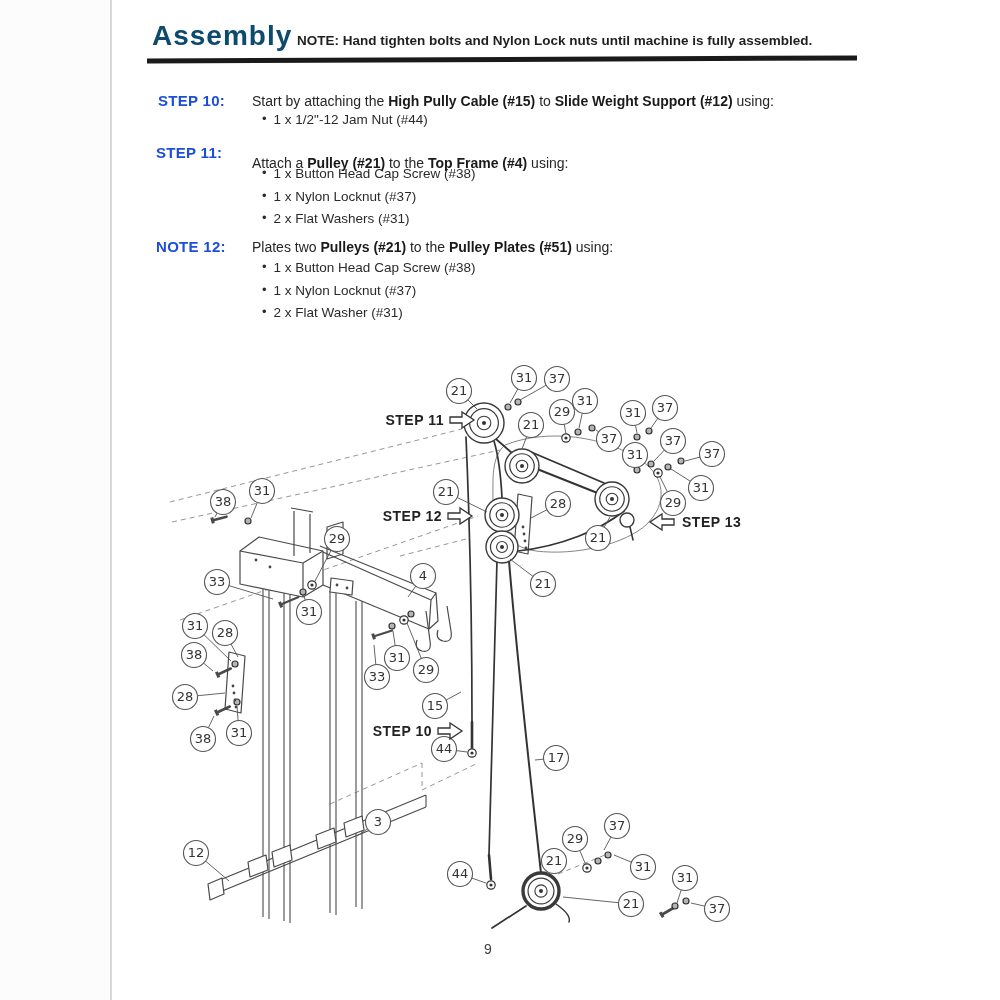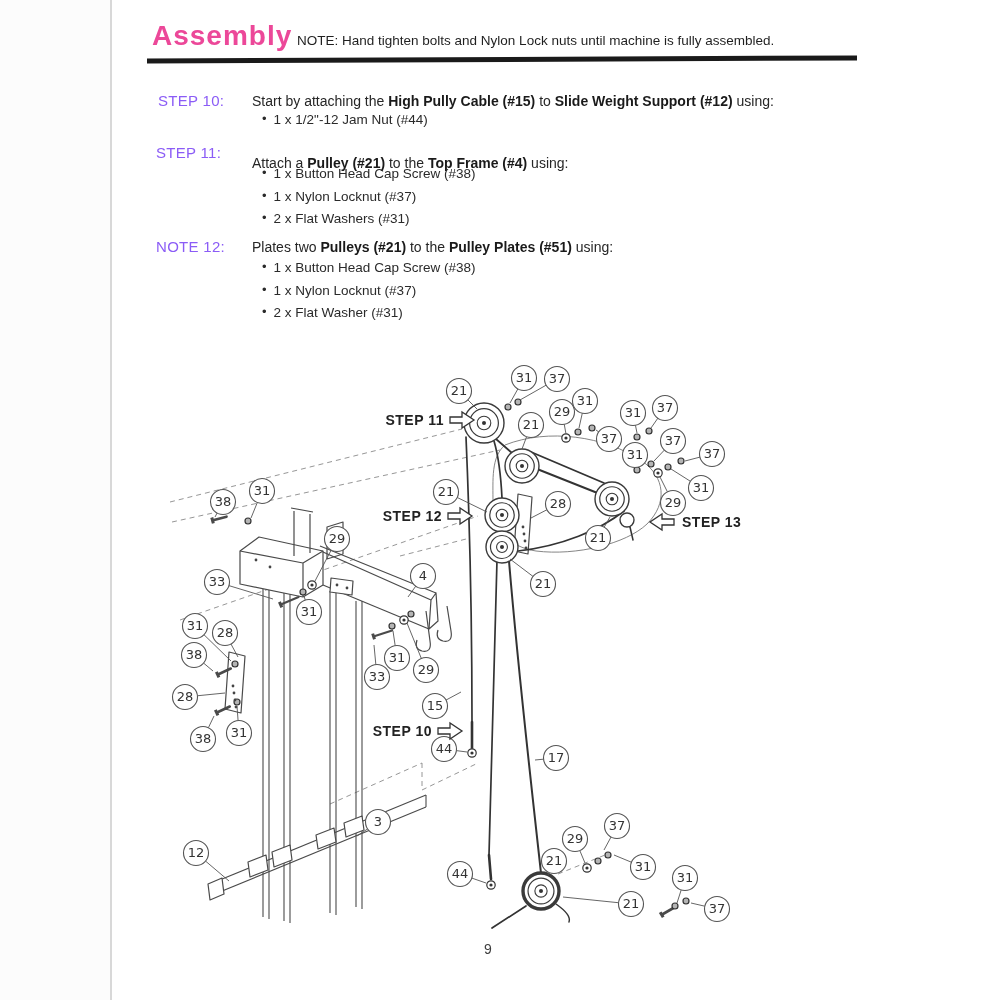--- a/index.html
+++ b/index.html
@@ -1,24 +1,24 @@
 <!DOCTYPE html>
 <html><head>
 <meta charset="utf-8">
 <style>
   html,body{margin:0;padding:0;}
   body{width:1000px;height:1000px;background:#ffffff;position:relative;
        font-family:"Liberation Sans",sans-serif;color:#222;overflow:hidden;}
   .page-edge-strip{position:absolute;left:0;top:0;width:110px;height:1000px;background:#fcfcfc;}
   .page-edge-line{position:absolute;left:110px;top:0;width:2px;height:1000px;background:#d8d8d8;}
   .title{position:absolute;left:152px;top:20px;font-size:28px;font-weight:bold;
-         letter-spacing:1px;color:#ec4899;}
-  .note{position:absolute;left:297px;top:33px;font-size:13.5px;font-weight:normal;color:#1f1f1f;white-space:nowrap;}
+         letter-spacing:1px;color:#0c4a6e;}
+  .note{position:absolute;left:297px;top:33px;font-size:13.5px;font-weight:bold;color:#1f1f1f;white-space:nowrap;}
   .rule{position:absolute;left:147px;top:57px;width:710px;height:5px;background:#1a1a1a;transform:rotate(-0.25deg);}
-  .step-label{position:absolute;font-size:15px;font-weight:normal;color:#8b5cf6;letter-spacing:0.3px;white-space:nowrap;}
+  .step-label{position:absolute;font-size:15px;font-weight:bold;color:#1d4ed8;letter-spacing:0.3px;white-space:nowrap;}
   .step-intro{position:absolute;font-size:14px;color:#262626;white-space:nowrap;text-align:center;}
   .step-intro b{font-weight:bold;color:#1a1a1a;}
   .bullets{position:absolute;margin:0;padding:0;list-style:none;}
   .bullets li{display:flex;gap:7px;font-size:13.5px;color:#2a2a2a;margin-bottom:7.5px;white-space:nowrap;}
   .bullets .dot{font-size:13px;line-height:14px;}
   #diagram{position:absolute;left:0;top:0;}
   .page-number{position:absolute;left:484px;top:941px;font-size:14px;color:#3d3d3d;}
 </style>
 </head>
 <body>

